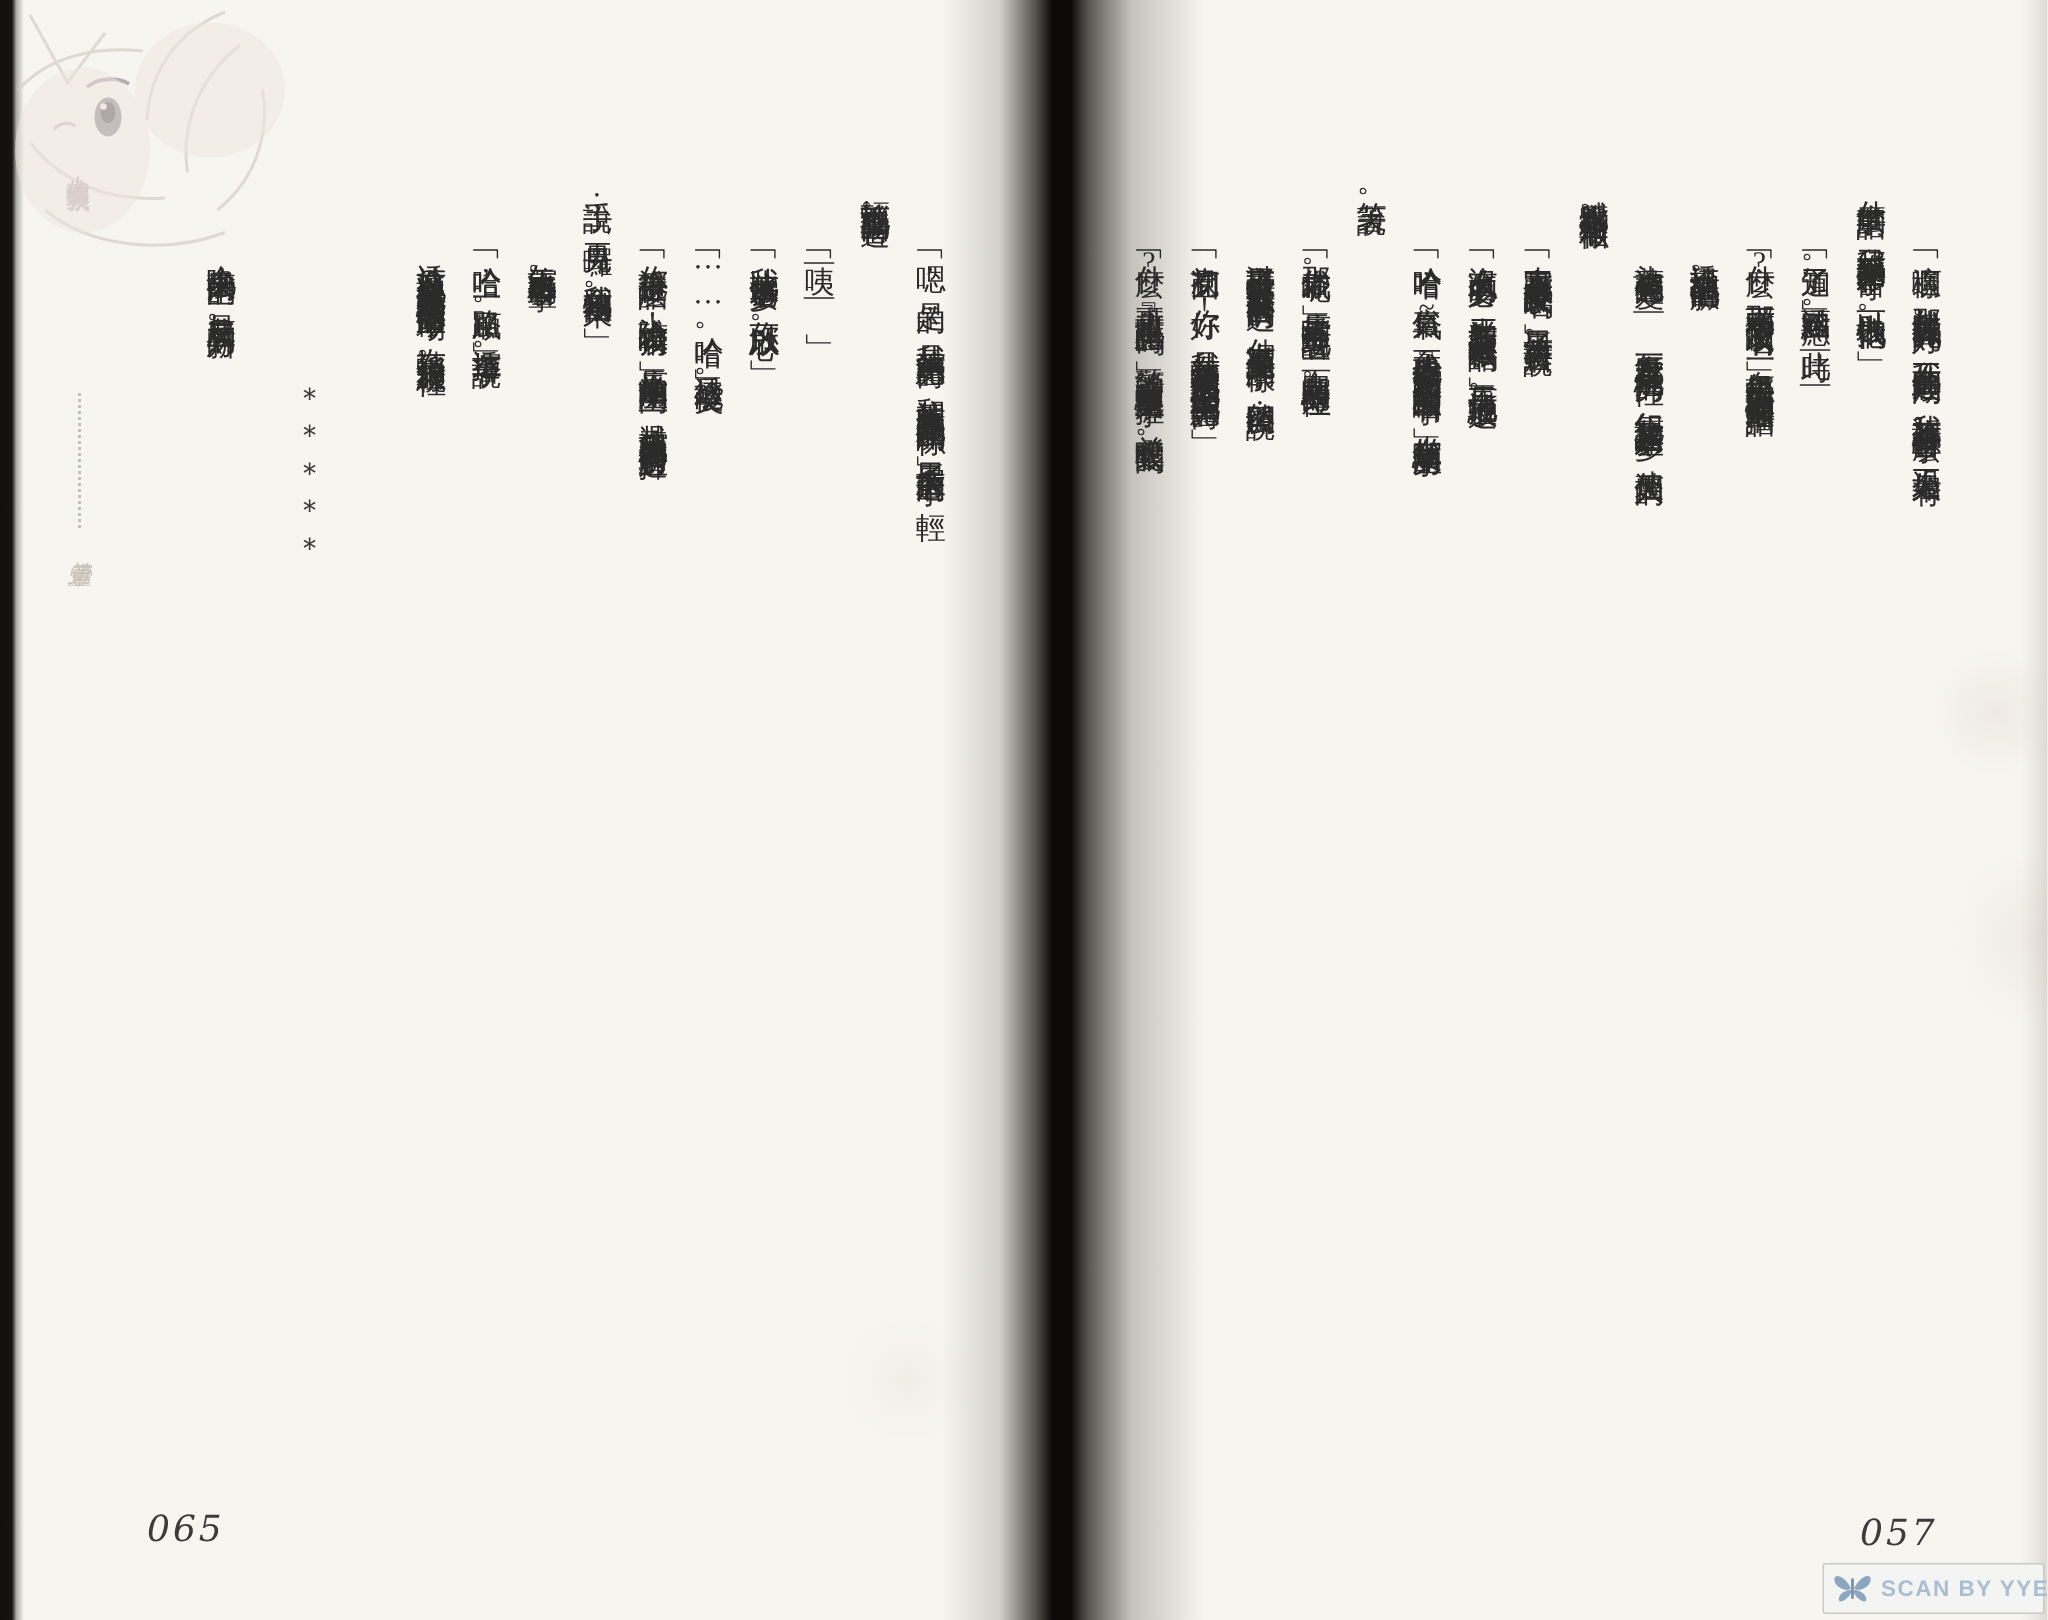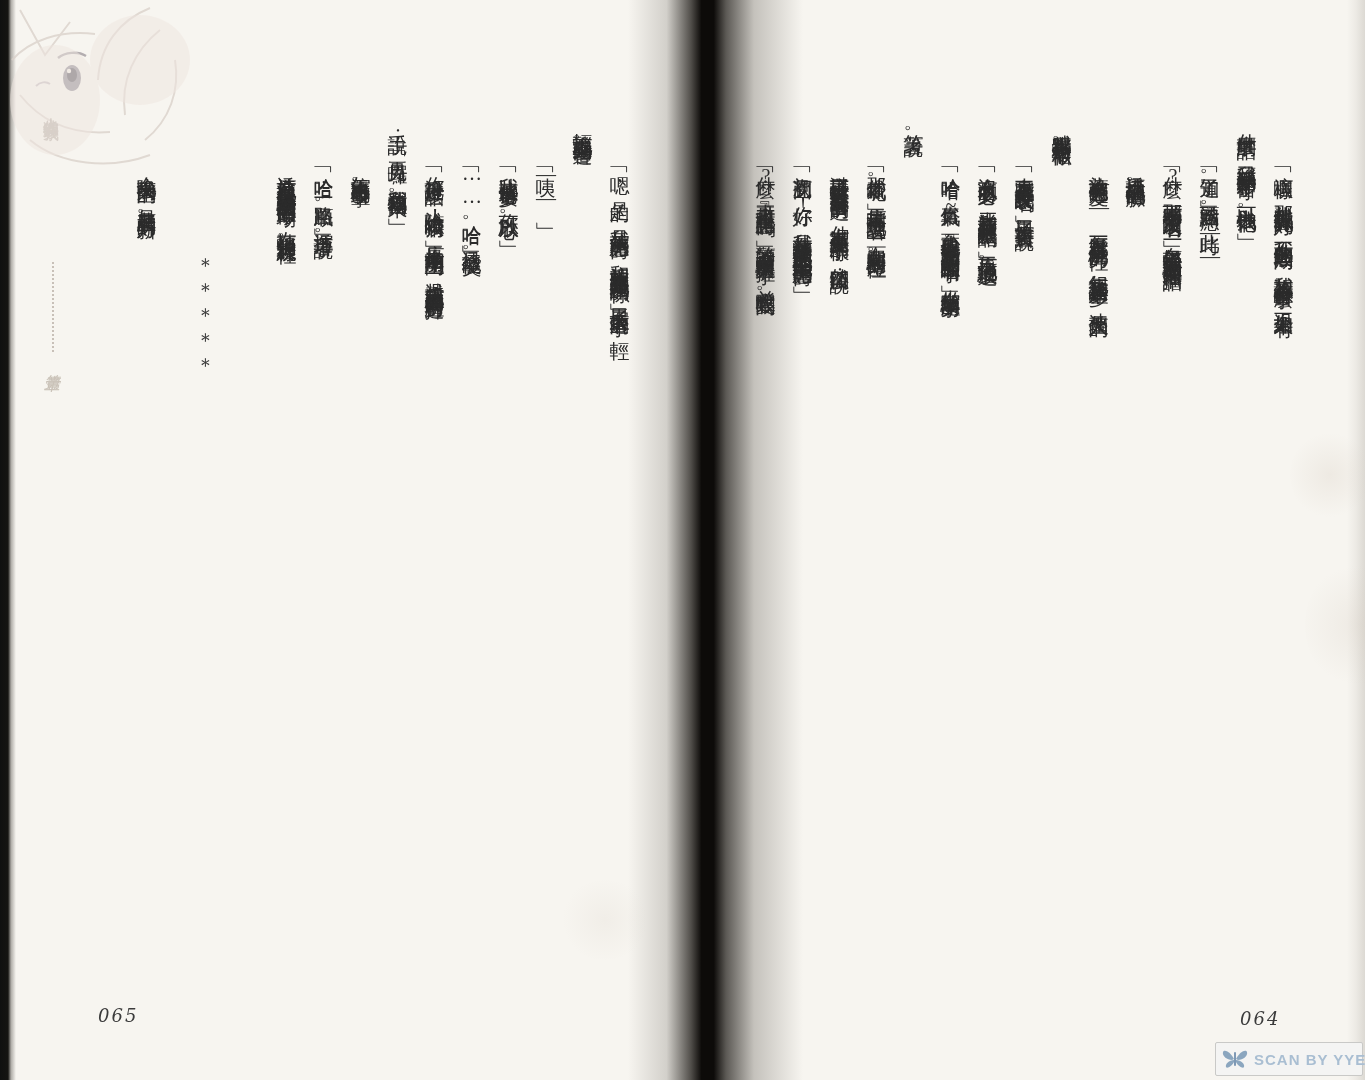--- a/index.html
+++ b/index.html
@@ -68,21 +68,21 @@
   }
   .col.indent{text-indent:42px;}
   .col.sep{
     text-indent:126px;letter-spacing:5px;
     margin-right:44px;margin-left:22px;color:#3a3a3a;
   }
 
   
   .page-number{
     position:absolute;font-family:"DejaVu Serif",serif;font-style:italic;
-    font-size:18px;color:#3b3b3b;letter-spacing:2px;text-align:right;
+    font-size:24px;color:#3b3b3b;letter-spacing:2px;text-align:right;
   }
   .page-number.pn-left{left:98px;top:1005px;}
   .page-number.pn-right{left:1240px;top:1008px;}
 
   
   .watermark{
     position:absolute;right:2px;bottom:4px;width:148px;height:34px;
     background:#f4f4f3;border:1px solid #c9c9c7;border-radius:2px;
     display:flex;align-items:center;gap:6px;padding:0 6px;box-sizing:border-box;
   }
@@ -158,21 +158,21 @@
     <div class="col indent">「你說這是什麼話,誰陰險狡猾啊!」店長坐進前座關上門,越過矢濱惠比壽的肩膀對透揮</div>
     <div class="col">手說:「再見囉,我會買禮物回來。」</div>
     <div class="col indent">矢濱惠比壽發動引擎。</div>
     <div class="col indent">「哈哈,一路順風。」透揮著手說。</div>
     <div class="col indent">透站在原地目送白色休旅車駛離便利商店的停車場,右轉後消失於視線裡。</div>
     <div class="col sep">＊＊＊＊＊</div>
     <div class="col indent">今晚高掛天空的,是農曆初三的新月。</div>
   </div>
 
 <div class="page-number pn-left">065</div>
-<div class="page-number pn-right">064</div>
+<div class="page-number pn-right">057</div>
 
 <div class="watermark">
   <svg width="26" height="22" viewBox="0 0 26 22">
     <g fill="#8ba6bf">
       <path d="M12,11 C8,3 2,1 1,4 C0,8 5,12 10,12 Z"></path>
       <path d="M14,11 C18,3 24,1 25,4 C26,8 21,12 16,12 Z"></path>
       <path d="M12,12 C7,12 3,16 4,19 C5,21 10,18 12,14 Z"></path>
       <path d="M14,12 C19,12 23,16 22,19 C21,21 16,18 14,14 Z"></path>
       <rect x="12" y="4" width="2" height="14" rx="1" fill="#7e99b5"></rect>
     </g>

